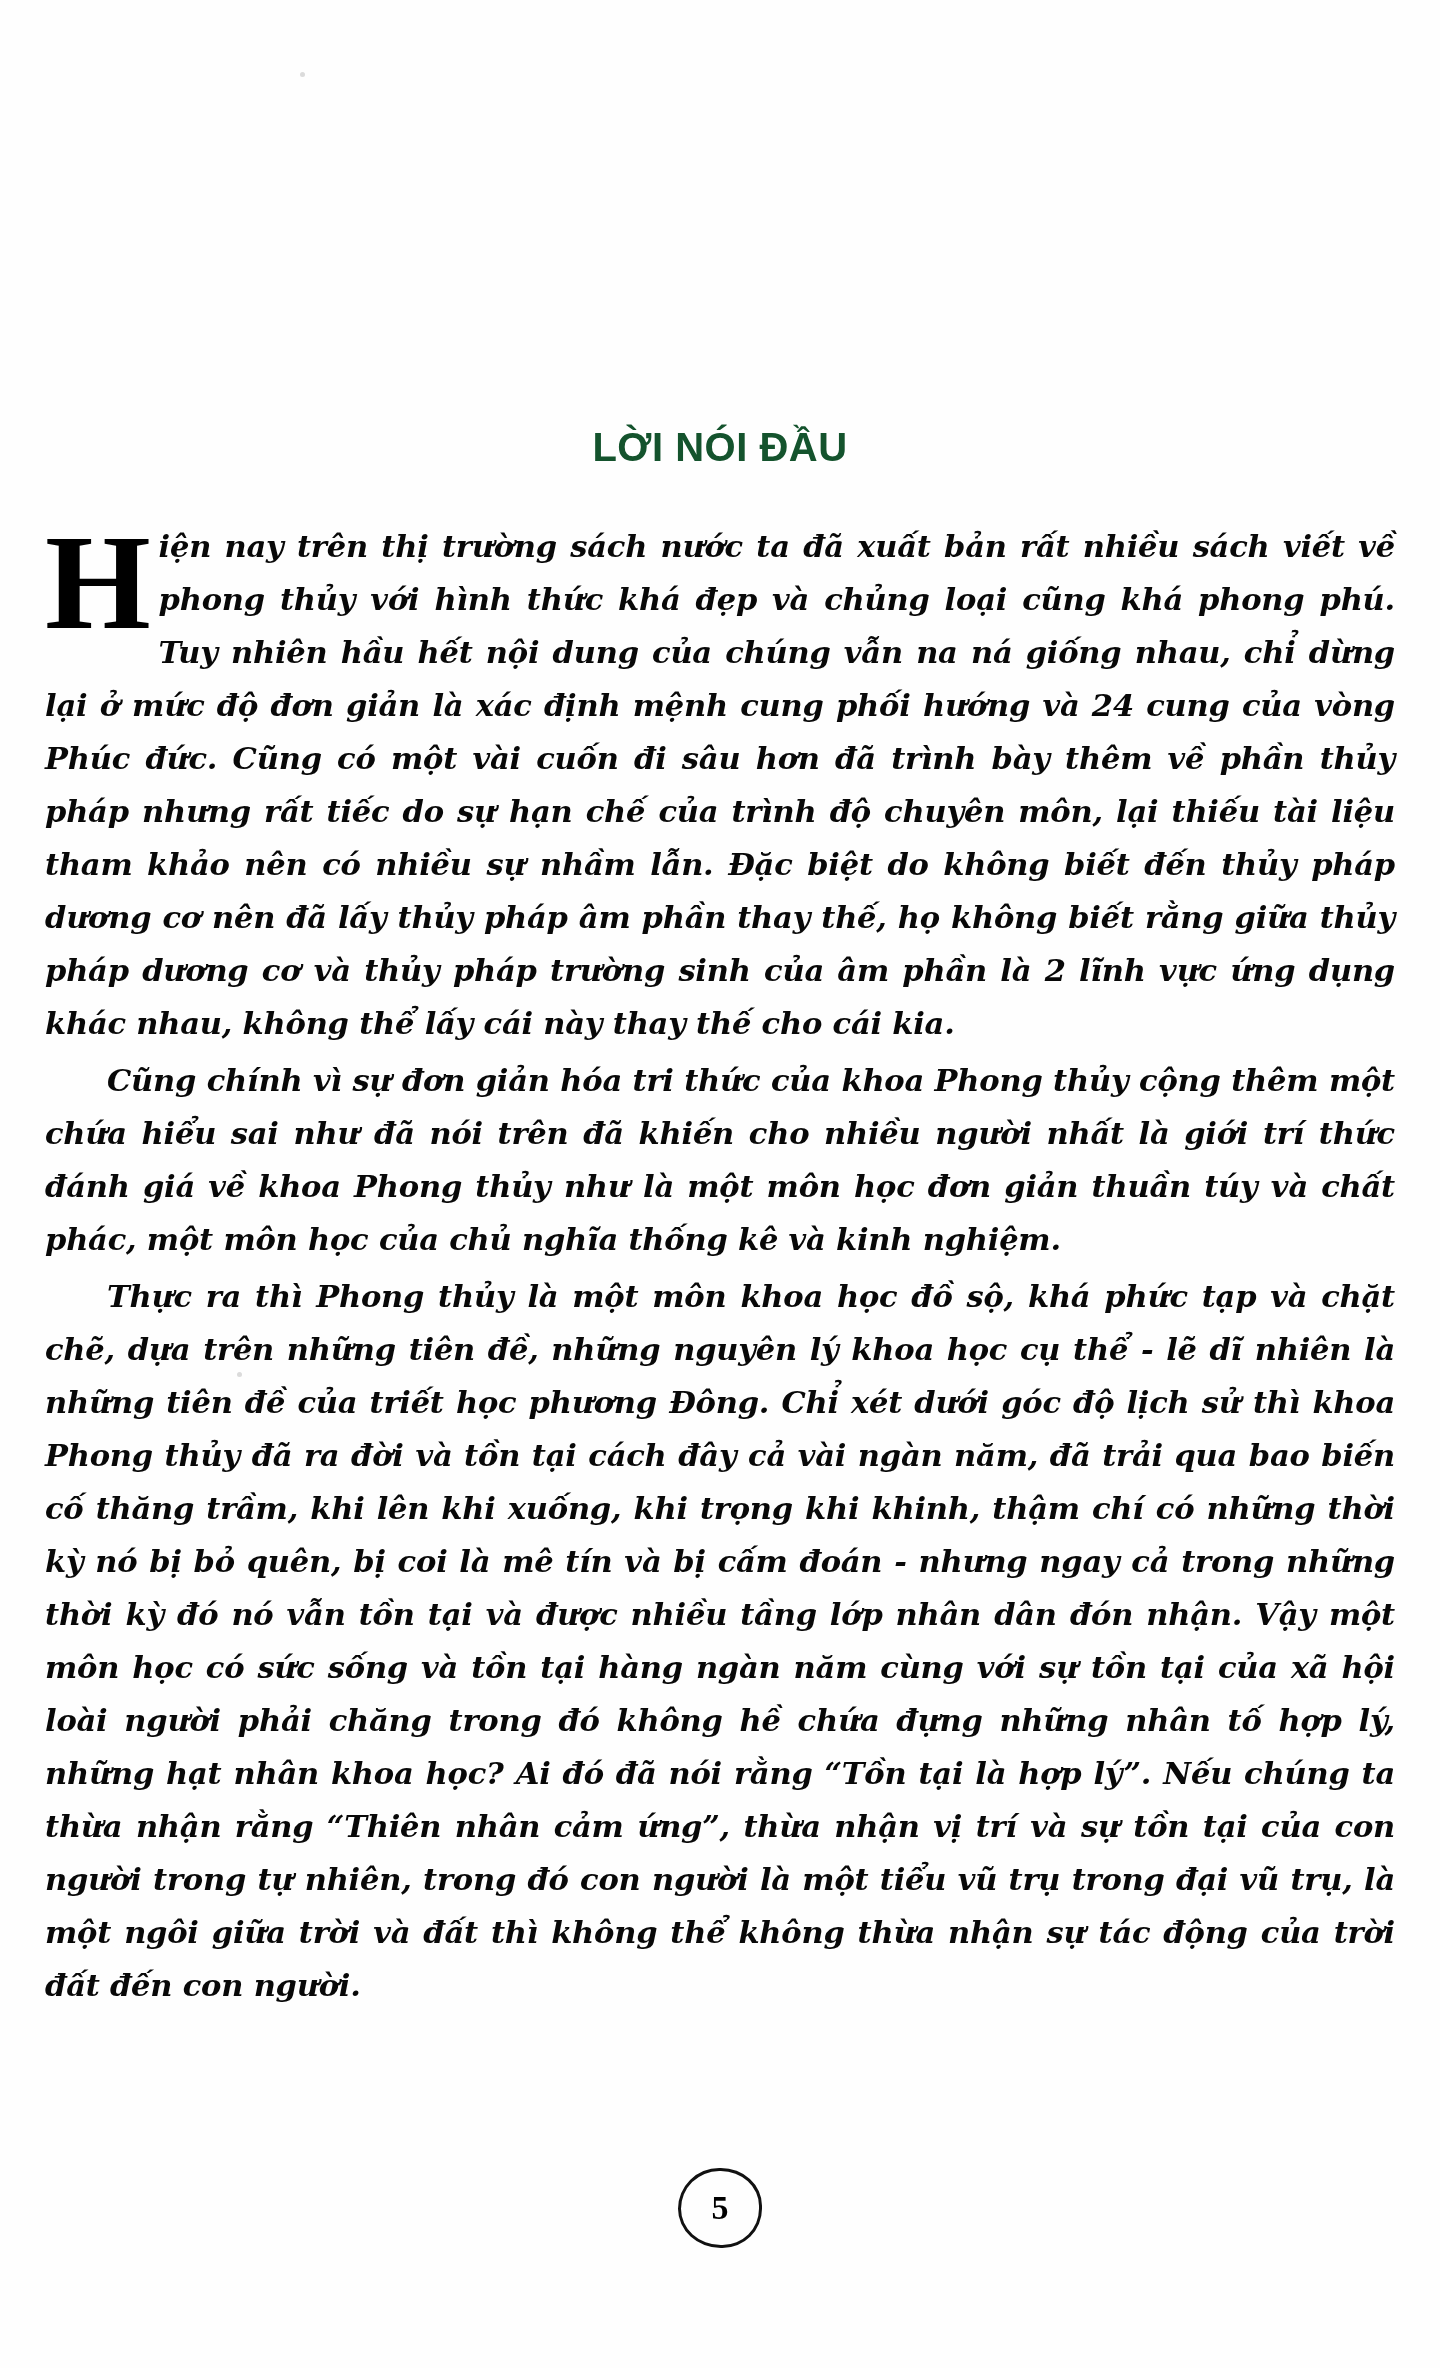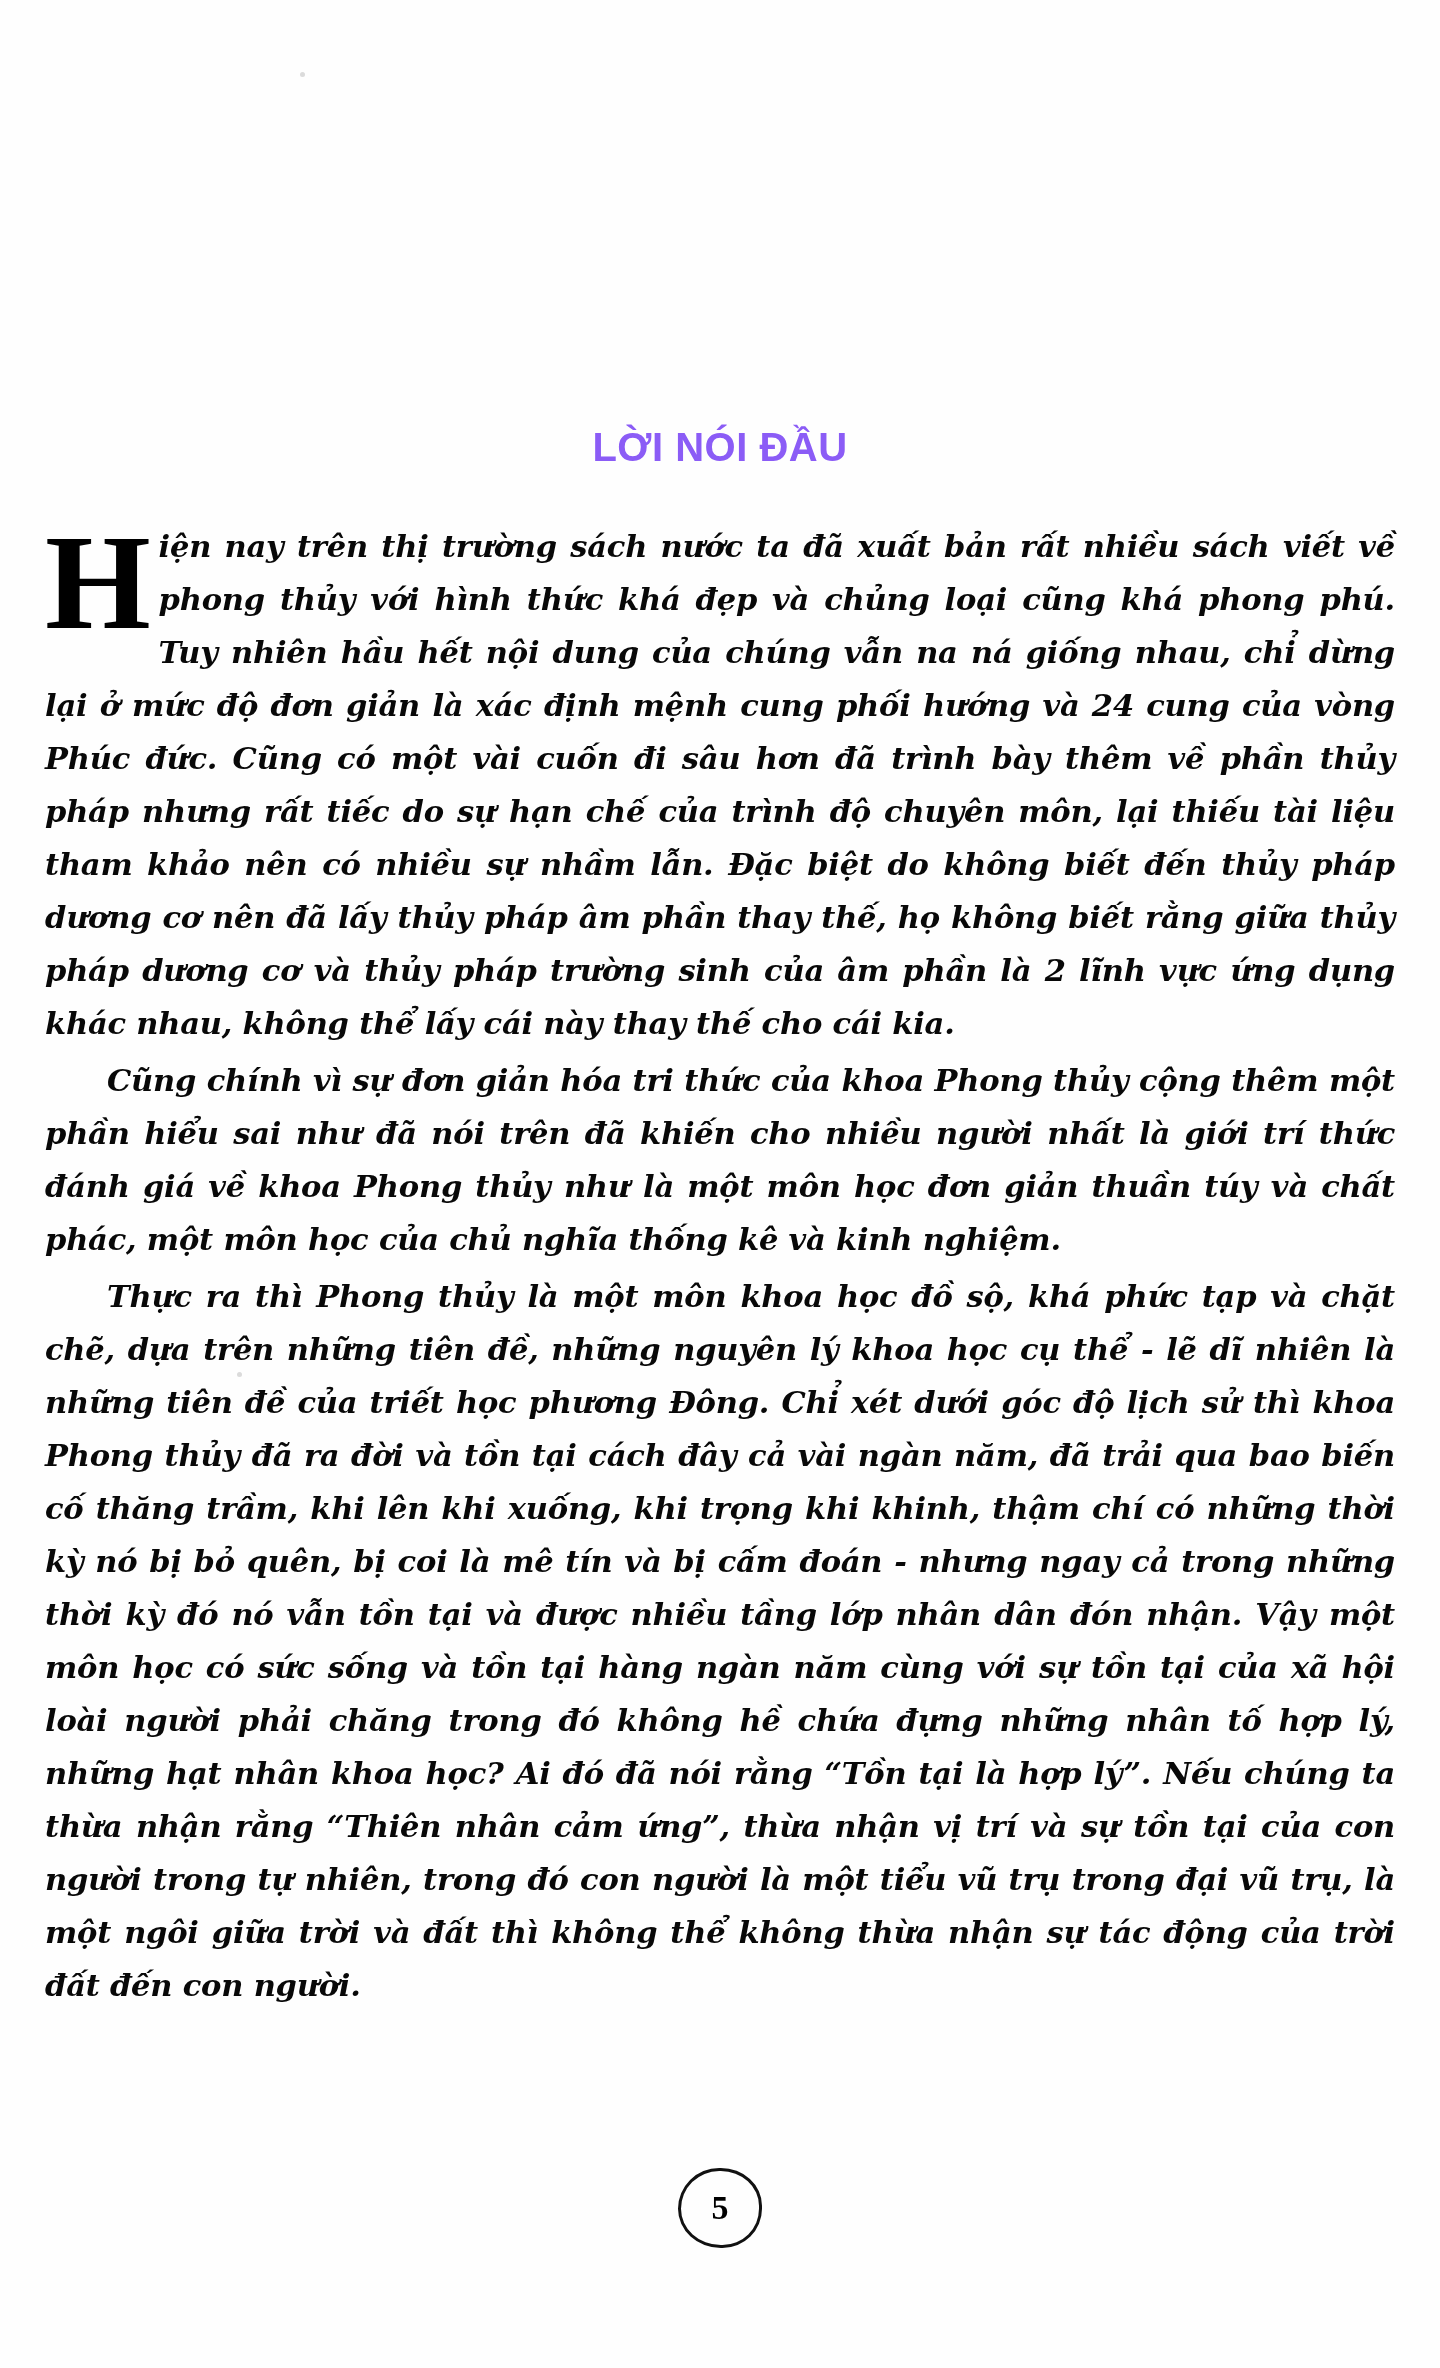--- a/index.html
+++ b/index.html
@@ -23,21 +23,21 @@
   .page-title {
     position: absolute;
     top: 398px;
     left: 0;
     width: 100%;
     text-align: center;
     font-family: "Liberation Sans", sans-serif;
     font-weight: bold;
     font-size: 40px;
     letter-spacing: 0.5px;
-    color: #8b5cf6;
+    color: #14532d;
   }
   .body-text {
     position: absolute;
     top: 520px;
     left: 45px;
     width: 1350px;
     font-family: "DejaVu Serif", serif;
     font-style: italic;
     font-weight: 600;
     font-size: 30.5px;
@@ -99,21 +99,21 @@
 <div class="page">
 
   <div class="speck" style="left:300px;top:72px;width:5px;height:5px;"></div>
   <div class="speck" style="left:243px;top:1349px;width:7px;height:6px;"></div>
   <div class="speck" style="left:237px;top:1372px;width:5px;height:5px;"></div>
 
   <h1 class="page-title">LỜI NÓI ĐẦU</h1>
 
   <div class="body-text">
     <p class="para first"><span class="dropcap">H</span><span>iện nay trên thị trường sách nước ta đã xuất bản rất nhiều sách viết về phong thủy với hình thức khá đẹp và chủng loại cũng khá phong phú. Tuy nhiên hầu hết nội dung của chúng vẫn na ná giống nhau, chỉ dừng lại ở mức độ đơn giản là xác định mệnh cung phối hướng và 24 cung của vòng Phúc đức. Cũng có một vài cuốn đi sâu hơn đã trình bày thêm về phần thủy pháp nhưng rất tiếc do sự hạn chế của trình độ chuyên môn, lại thiếu tài liệu tham khảo nên có nhiều sự nhầm lẫn. Đặc biệt do không biết đến thủy pháp dương cơ nên đã lấy thủy pháp âm phần thay thế, họ không biết rằng giữa thủy pháp dương cơ và thủy pháp trường sinh của âm phần là 2 lĩnh vực ứng dụng khác nhau, không thể lấy cái này thay thế cho cái kia.</span></p>
-    <p class="para">Cũng chính vì sự đơn giản hóa tri thức của khoa Phong thủy cộng thêm một phần hiểu sai như đã nói trên đã khiến cho nhiều người nhất là giới trí thức đánh giá về khoa Phong thủy như là một môn học đơn giản thuần túy và chất phác, một môn học của chủ nghĩa thống kê và kinh nghiệm.</p>
+    <p class="para">Cũng chính vì sự đơn giản hóa tri thức của khoa Phong thủy cộng thêm một chứa hiểu sai như đã nói trên đã khiến cho nhiều người nhất là giới trí thức đánh giá về khoa Phong thủy như là một môn học đơn giản thuần túy và chất phác, một môn học của chủ nghĩa thống kê và kinh nghiệm.</p>
     <p class="para">Thực ra thì Phong thủy là một môn khoa học đồ sộ, khá phức tạp và chặt chẽ, dựa trên những tiên đề, những nguyên lý khoa học cụ thể - lẽ dĩ nhiên là những tiên đề của triết học phương Đông. Chỉ xét dưới góc độ lịch sử thì khoa Phong thủy đã ra đời và tồn tại cách đây cả vài ngàn năm, đã trải qua bao biến cố thăng trầm, khi lên khi xuống, khi trọng khi khinh, thậm chí có những thời kỳ nó bị bỏ quên, bị coi là mê tín và bị cấm đoán - nhưng ngay cả trong những thời kỳ đó nó vẫn tồn tại và được nhiều tầng lớp nhân dân đón nhận. Vậy một môn học có sức sống và tồn tại hàng ngàn năm cùng với sự tồn tại của xã hội loài người phải chăng trong đó không hề chứa đựng những nhân tố hợp lý, những hạt nhân khoa học? Ai đó đã nói rằng “Tồn tại là hợp lý”. Nếu chúng ta thừa nhận rằng “Thiên nhân cảm ứng”, thừa nhận vị trí và sự tồn tại của con người trong tự nhiên, trong đó con người là một tiểu vũ trụ trong đại vũ trụ, là một ngôi giữa trời và đất thì không thể không thừa nhận sự tác động của trời đất đến con người.</p>
   </div>
 
   <div class="page-number-wrap">
     <div class="page-number">5</div>
   </div>
 
 </div>
 
 </body></html>

